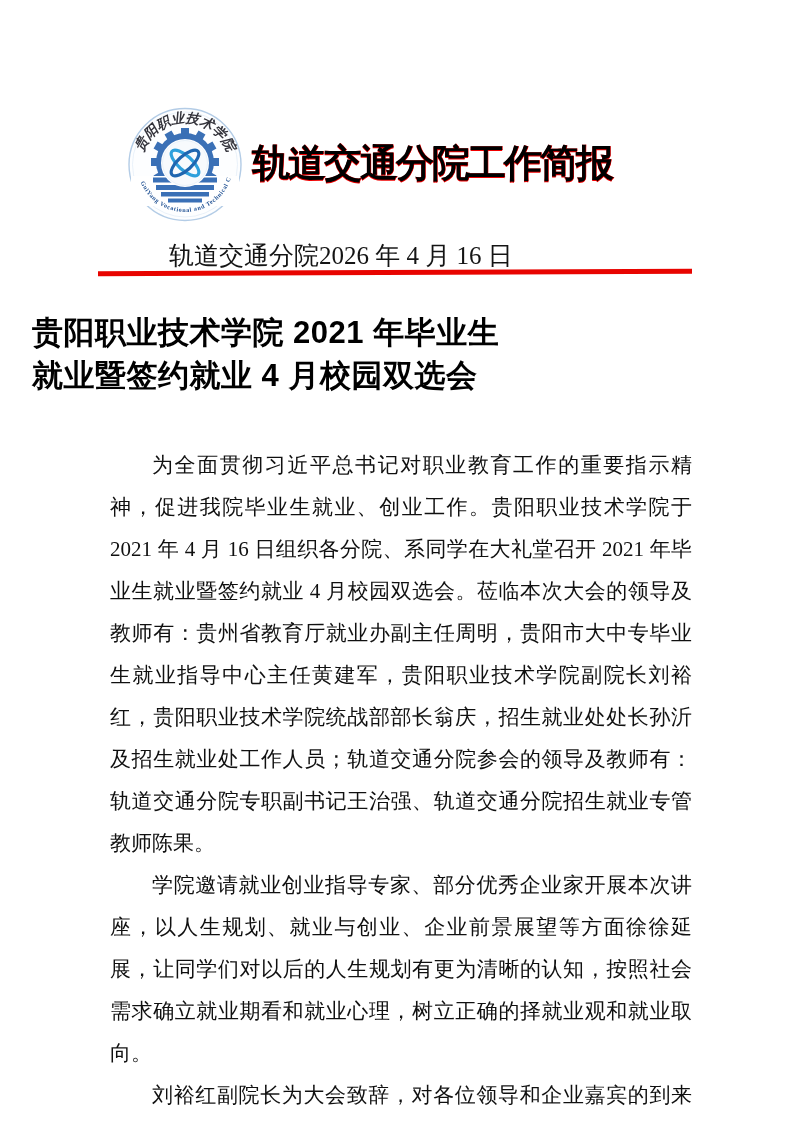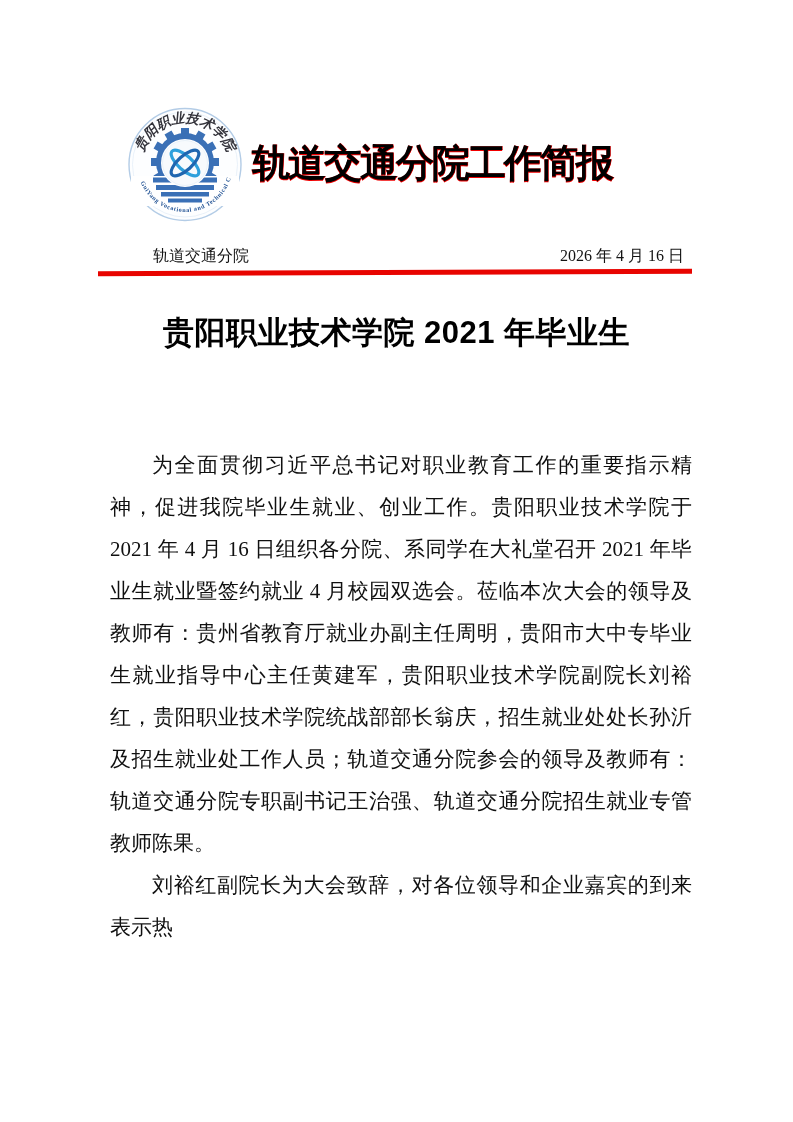--- a/index.html
+++ b/index.html
@@ -35,27 +35,26 @@
     font-weight: 900;
     letter-spacing: -2px;
     color: #000000;
     text-shadow: 0.6px 0 0 #f10000, 0 0.6px 0 #f10000;
     white-space: nowrap;
   }
 
   
   .info-bar {
     position: absolute;
-    left: 98px;
+    left: 114px;
     top: 242px;
     width: 594px;
     display: flex;
-    justify-content: space-between;
     align-items: baseline;
-    font-size: 16px;
+    font-size: 25px;
     line-height: 28px;
     color: #141414;
     padding-left: 55px;
     padding-right: 8px;
   }
   .red-rule {
     position: absolute;
     left: 98px;
     top: 270px;
     width: 594px;
@@ -63,27 +62,27 @@
     background: #e80400;
     transform: rotate(-0.25deg);
   }
 
   
   .doc-title {
     position: absolute;
     left: 0;
     top: 311px;
     width: 793px;
-    text-align: center;
     font-family: "Liberation Sans", "DejaVu Sans", sans-serif;
     font-size: 31px;
     font-weight: 700;
     line-height: 43px;
     letter-spacing: 0.5px;
     color: #000000;
+    padding-left: 32px;
   }
   .paragraphs {
     position: absolute;
     left: 110px;
     top: 444px;
     width: 582px;
     font-size: 21px;
     line-height: 42px;
     text-align: justify;
     color: #101010;
@@ -156,21 +155,23 @@
 
   <div class="info-bar">
     <span>轨道交通分院</span>
     <span>2026 年 4 月 16 日</span>
   </div>
   <div class="red-rule"></div>
 
   <main>
     <h2 class="doc-title">
       <span>贵阳职业技术学院 2021 年毕业生</span><br>
+      <span>就业暨签约就业 4 月校园双选会</span>
     </h2>
 
     <div class="paragraphs">
         <p>为全面贯彻习近平总书记对职业教育工作的重要指示精神，促进我院毕业生就业、创业工作。贵阳职业技术学院于 2021 年 4 月 16 日组织各分院、系同学在大礼堂召开 2021 年毕业生就业暨签约就业 4 月校园双选会。莅临本次大会的领导及教师有：贵州省教育厅就业办副主任周明，贵阳市大中专毕业生就业指导中心主任黄建军，贵阳职业技术学院副院长刘裕红，贵阳职业技术学院统战部部长翁庆，招生就业处处长孙沂及招生就业处工作人员；轨道交通分院参会的领导及教师有：轨道交通分院专职副书记王治强、轨道交通分院招生就业专管教师陈果。</p>
+        <p>学院邀请就业创业指导专家、部分优秀企业家开展本次讲座，以人生规划、就业与创业、企业前景展望等方面徐徐延展，让同学们对以后的人生规划有更为清晰的认知，按照社会需求确立就业期看和就业心理，树立正确的择就业观和就业取向。</p>
         <p>刘裕红副院长为大会致辞，对各位领导和企业嘉宾的到来表示热</p>
       </div>
   </main>
 
 </div>
 
 </body></html>

